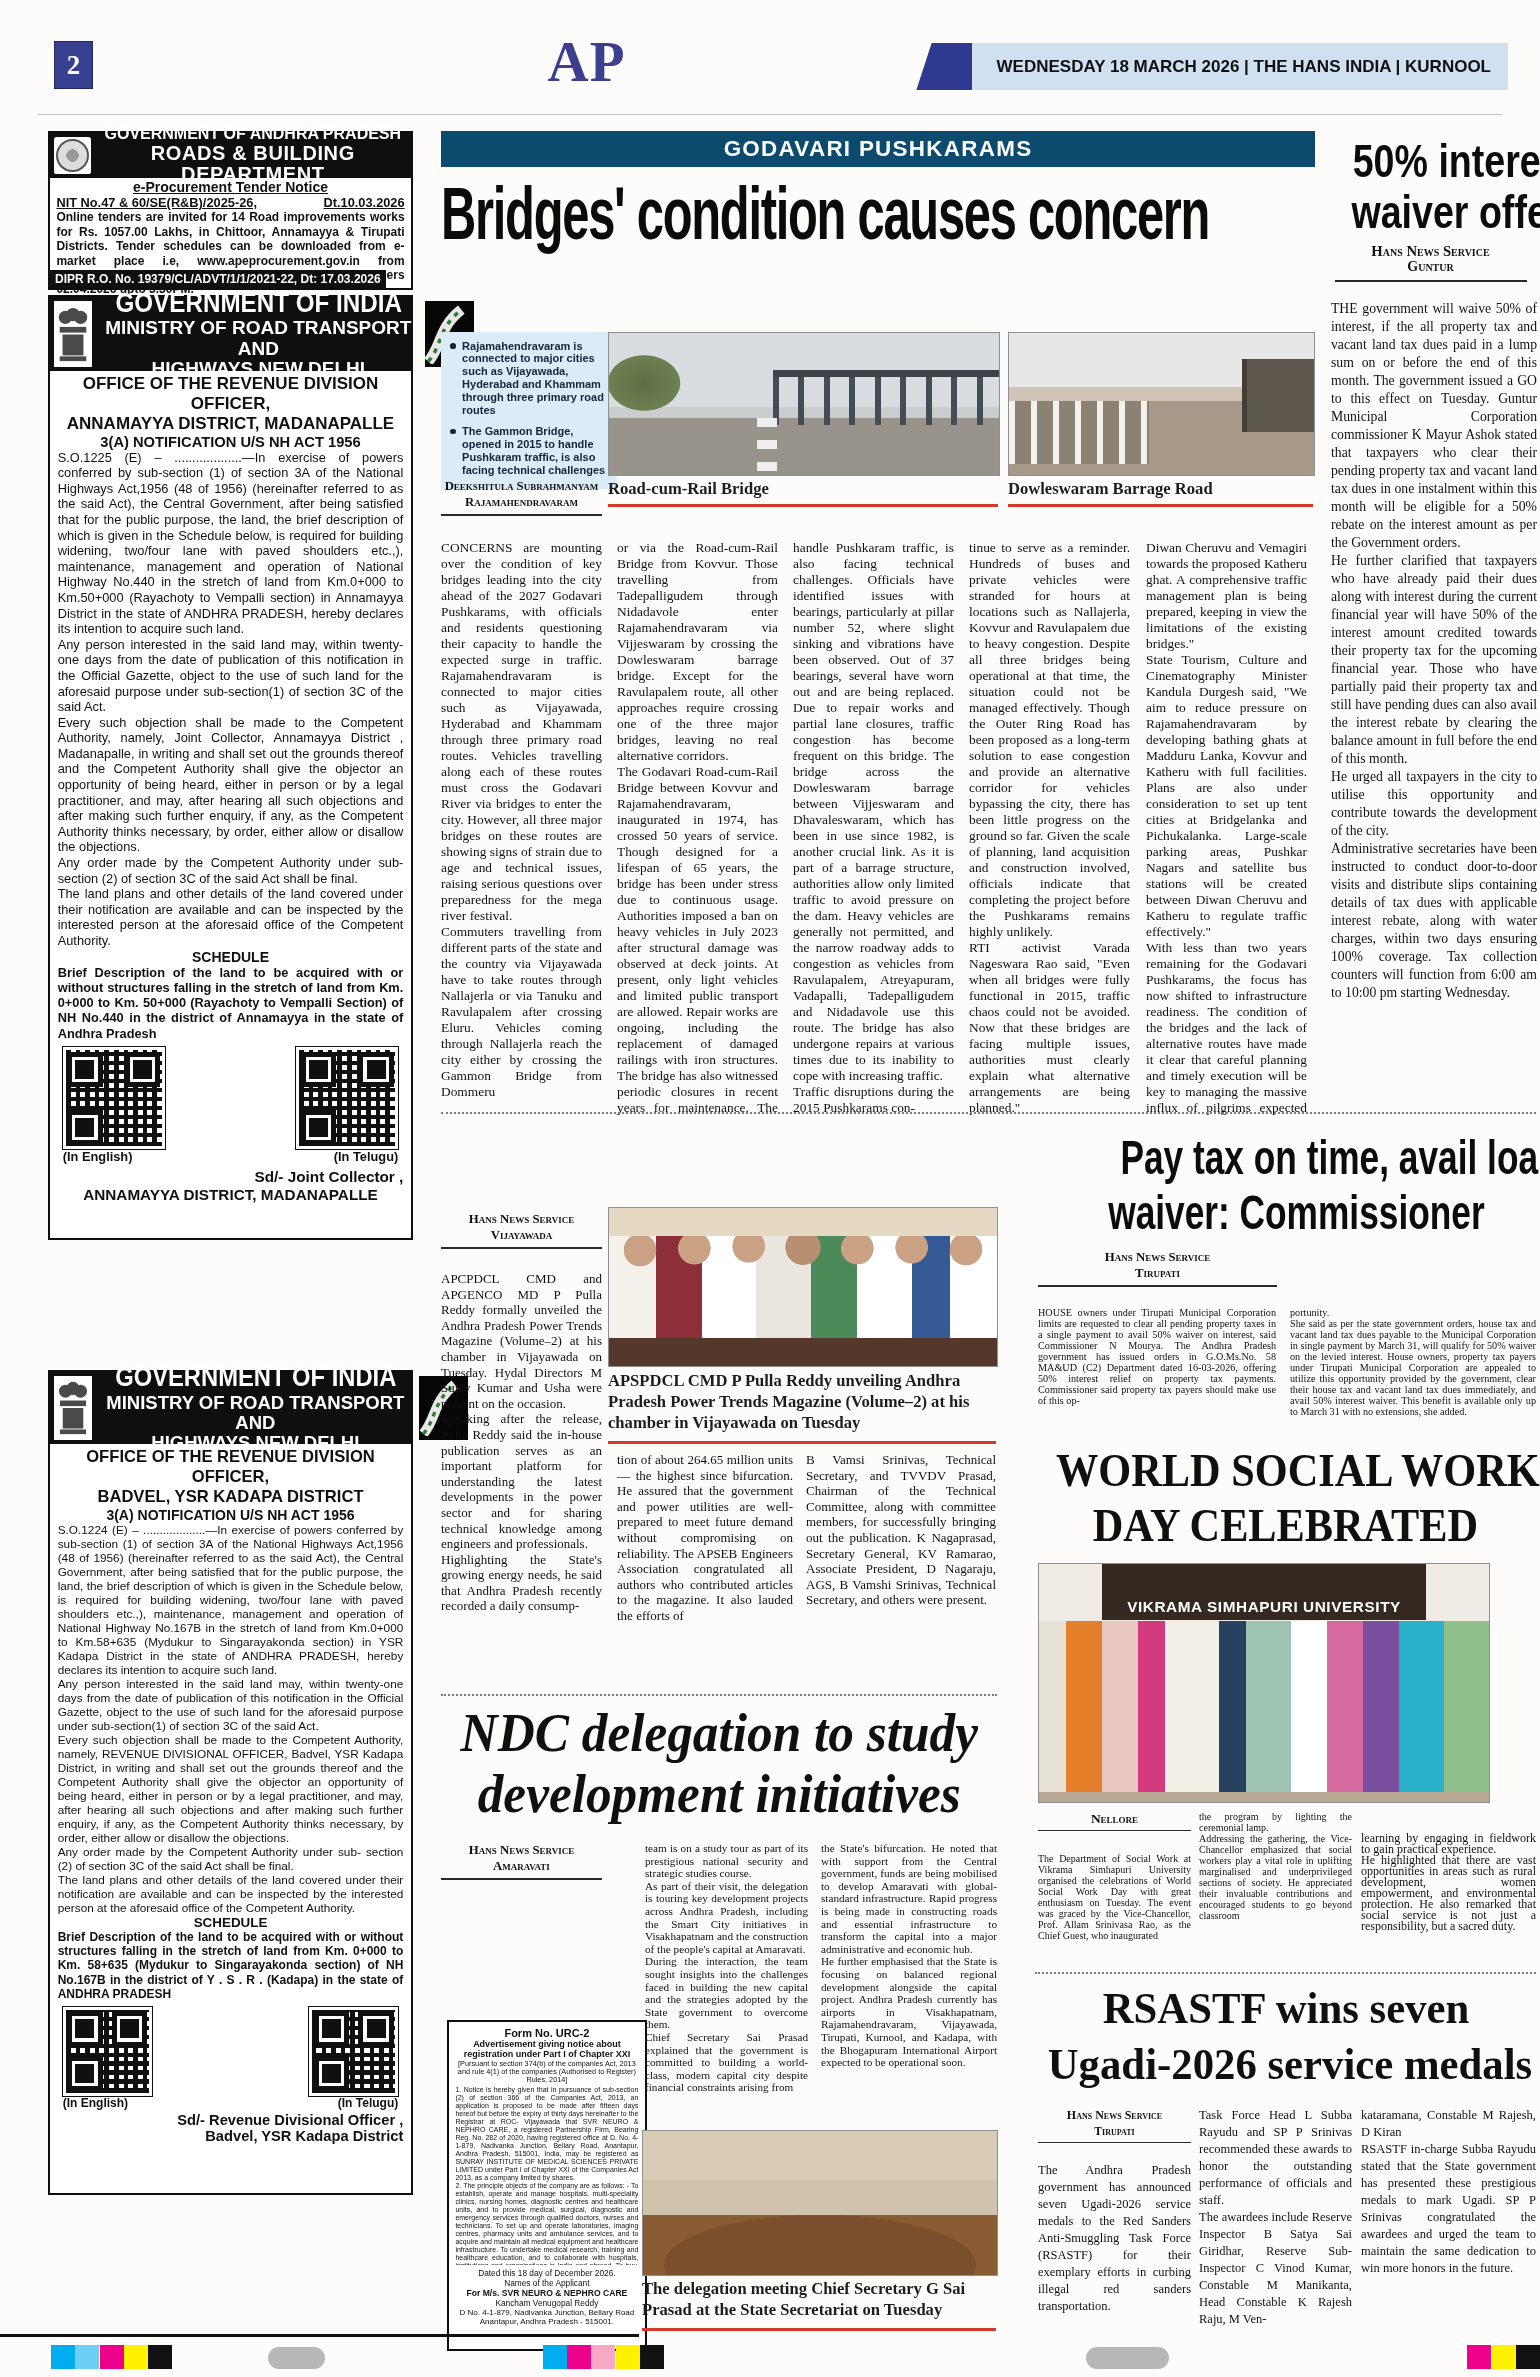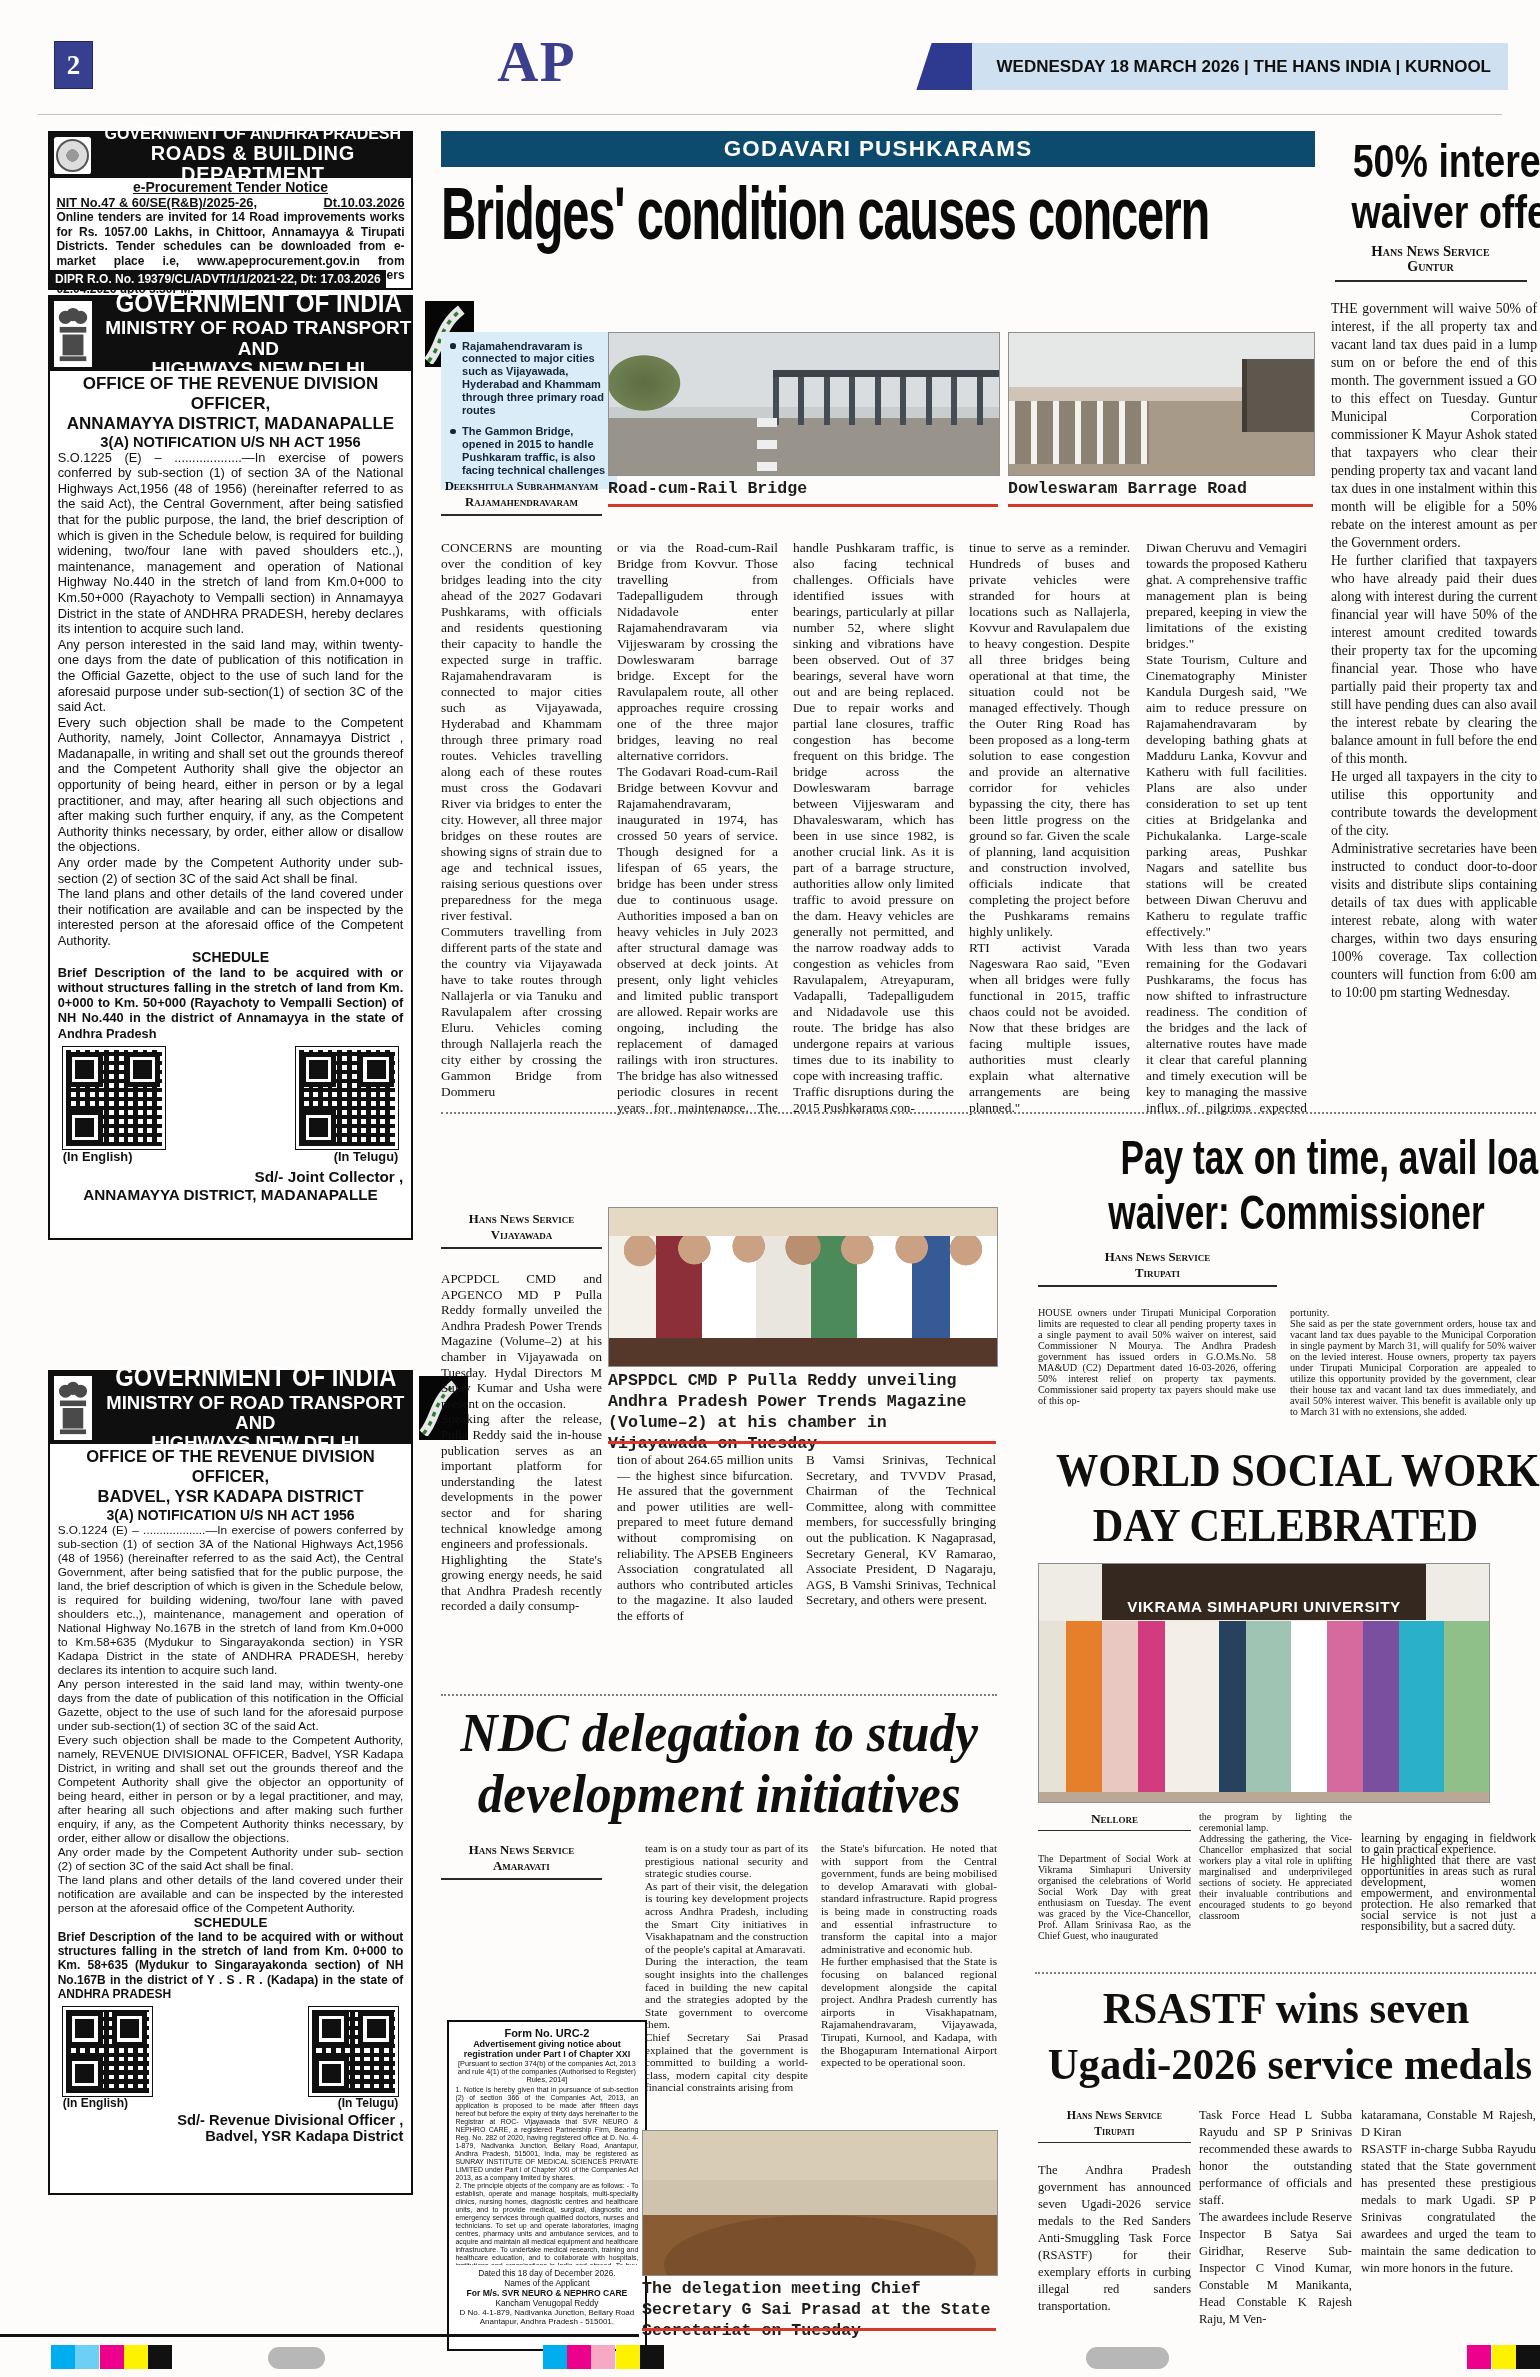--- a/index.html
+++ b/index.html
@@ -71,39 +71,39 @@
       radial-gradient(circle 12.8px at 48% 16%,#bd9274 96%,transparent),radial-gradient(circle 12.8px at 66% 14%,#bd9274 96%,transparent),
       radial-gradient(circle 12.8px at 84% 18%,#bd9274 96%,transparent);}
   
   .kicker{background:#0c4a6e;color:#fff;display:flex;align-items:center;justify-content:center;
           font-family:"Liberation Sans",sans-serif;font-weight:bold;font-size:22.4px;letter-spacing:1.3px;}
   .leadhead{font-family:"Liberation Sans",sans-serif;font-weight:700;font-size:74px;letter-spacing:-1.9px;color:#0b0b0b;}
   .bullets{background:#d9ecf8;padding:7.7px 9px;overflow:hidden;}
   .bullets .b{display:flex;gap:6.4px;font-family:"Liberation Sans",sans-serif;
       font-size:11px;line-height:12.8px;font-weight:600;color:#15243a;margin-bottom:9px;}
   .bullets .dot{width:5.7px;height:5.7px;border-radius:50%;background:#15243a;flex:none;margin-top:3.2px;}
-  .cap{font-family:Liberation Mono, monospace;font-weight:600;font-size:16.6px;color:#1d1d1d;line-height:21px;}
+  .cap{font-family:Liberation Serif, serif;font-weight:600;font-size:16.6px;color:#1d1d1d;line-height:21px;}
   .bylineblk{text-align:center;}
   .bylineblk .l1{font-variant:small-caps;font-weight:bold;font-size:12.8px;line-height:16px;}
   .bodycol{font-size:13.4px;line-height:16px;overflow:hidden;}
   .h-sans-big{font-family:"Liberation Sans",sans-serif;font-weight:bold;color:#0c0c0c;}
   .serifhead{font-family:"Liberation Serif",serif;font-weight:bold;color:#101010;}
   .italhead{font-family:"Liberation Serif",serif;font-style:italic;font-weight:600;color:#101010;}
   .sq{position:absolute;width:24px;height:24px;}
   .pill{position:absolute;background:#b7b7b7;border-radius:11.5px;}
   .urc{border:2.6px solid #0d0d0d;background:#fff;padding:5.1px 6.4px;overflow:hidden;
        font-family:"Liberation Sans",sans-serif;}
 </style>
 </head>
 <body>
 
 <div class="page">
 
   <div class="abs pageno" style="left:54px;top:41px;width:37px;height:46px;">2</div>
-  <div class="abs aplogo ser" style="left:447px;top:29px;width:179px;text-align:center;">AP</div>
+  <div class="abs aplogo ser" style="left:447px;top:29px;width:179px;text-align:right;">AP</div>
   <div class="abs bannerslant" style="left:924px;top:43px;width:59px;height:47px;"></div>
   <div class="abs banner san" style="left:972px;top:43px;width:519px;height:47px;">WEDNESDAY 18 MARCH 2026  | THE HANS INDIA | KURNOOL</div>
   <div class="abs" style="left:38px;top:114px;width:1464px;height:1.3px;background:#c4c2bd;"></div>
 
   <div class="abs noticebox" style="left:48px;top:131px;width:361px;height:155px;">
     <div class="nhead" style="height:45px;">
       <div class="embox" style="width:37px;height:37px;margin:3.2px 3.8px;border-radius:2.6px;">
         <div style="width:29px;height:29px;border-radius:50%;border:2.6px solid #555;background:radial-gradient(circle,#999 0 30%,#ddd 31% 100%);"></div>
       </div>
       <div class="tt san">

